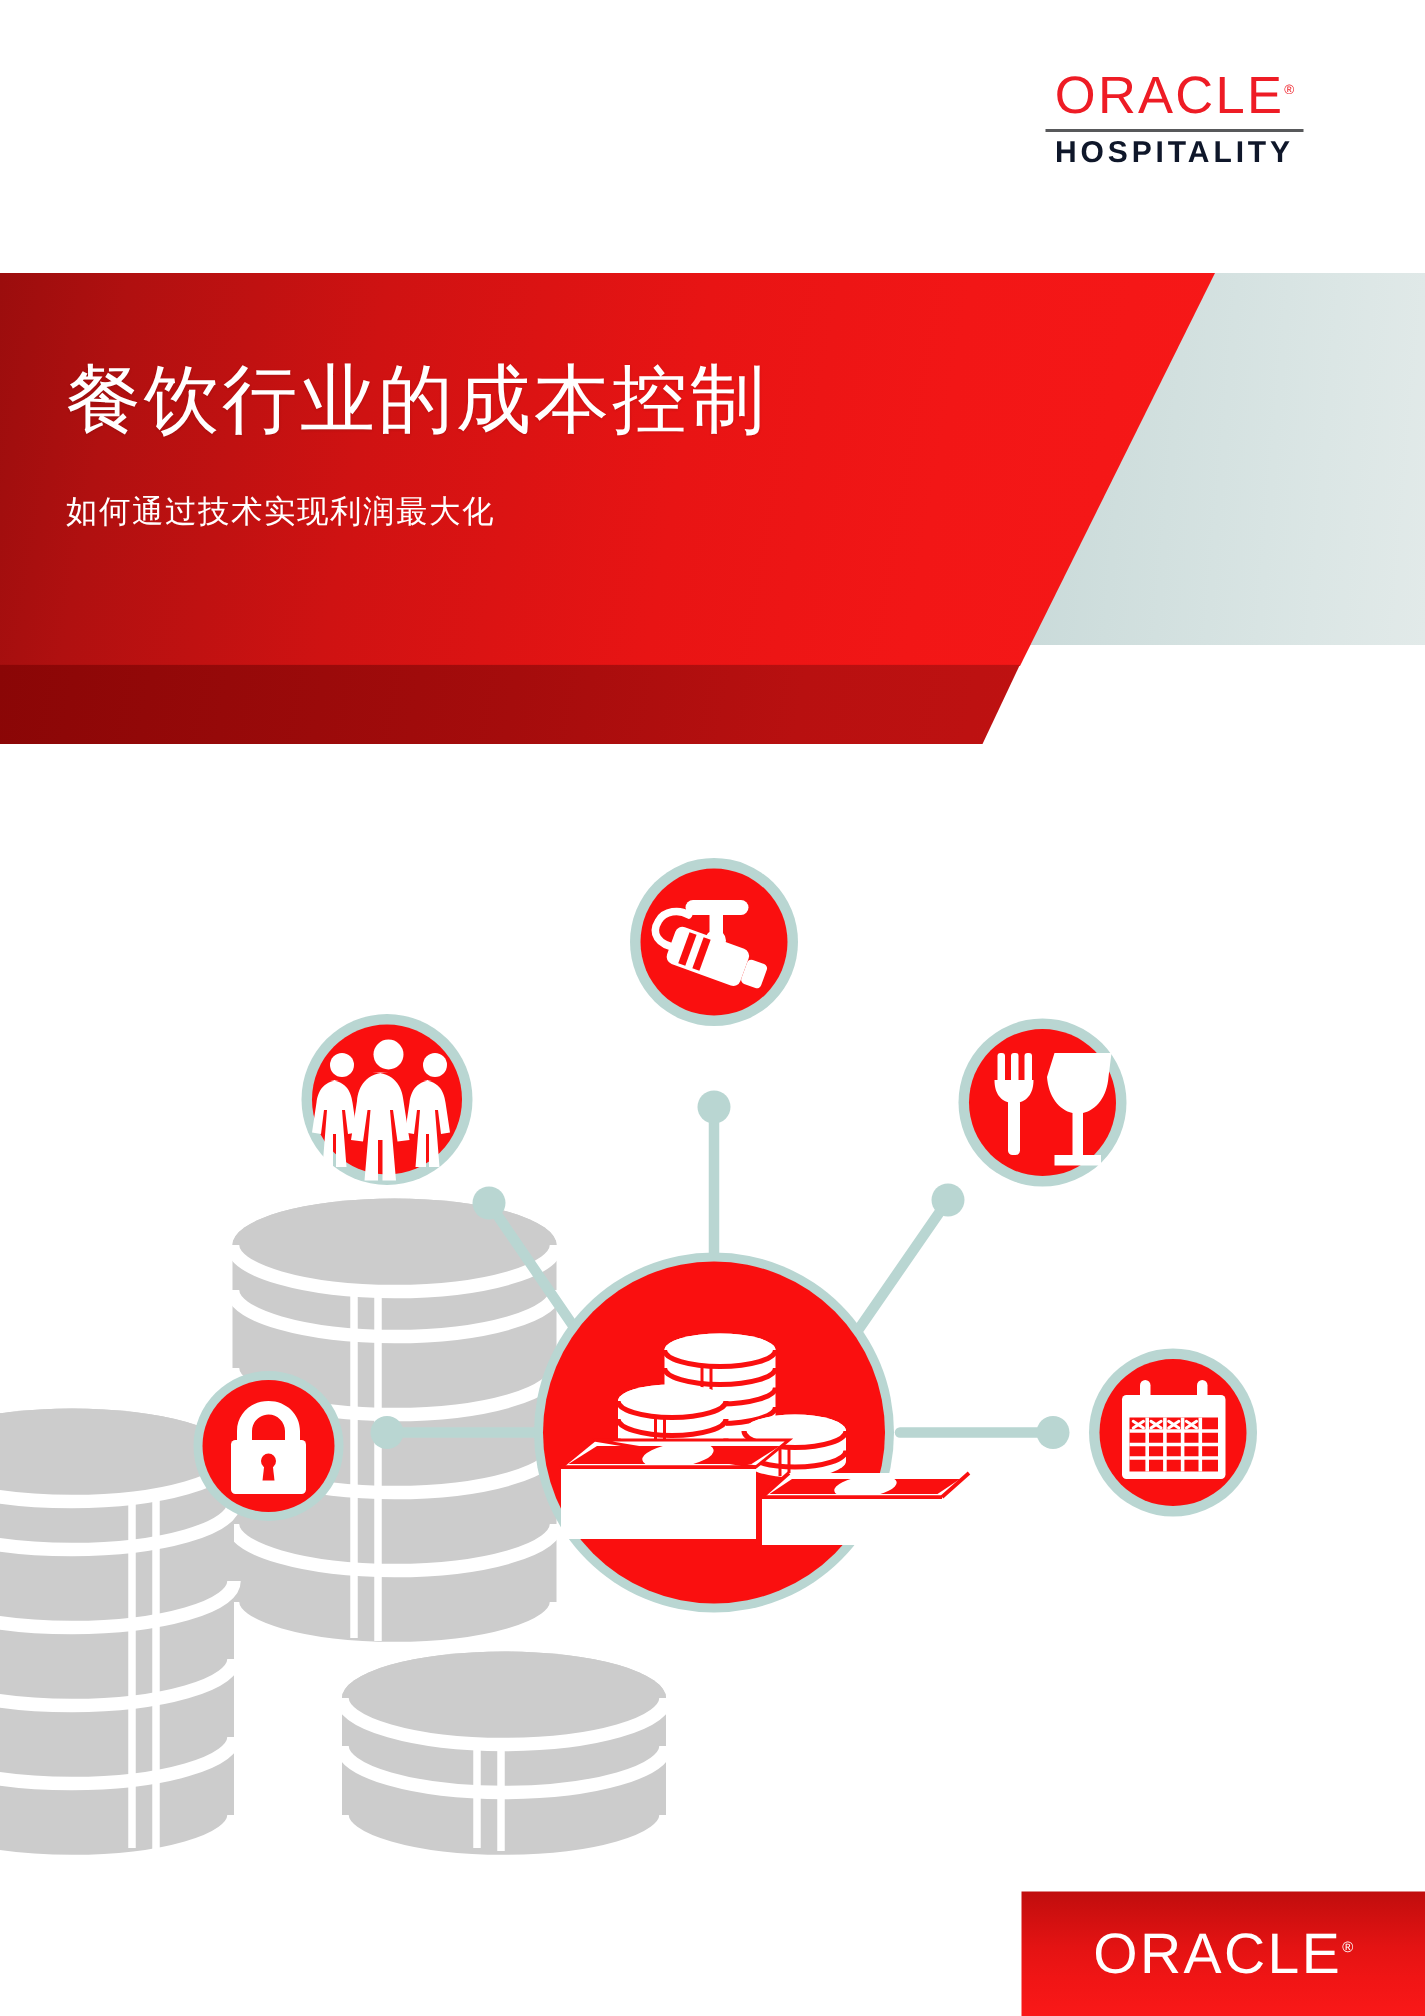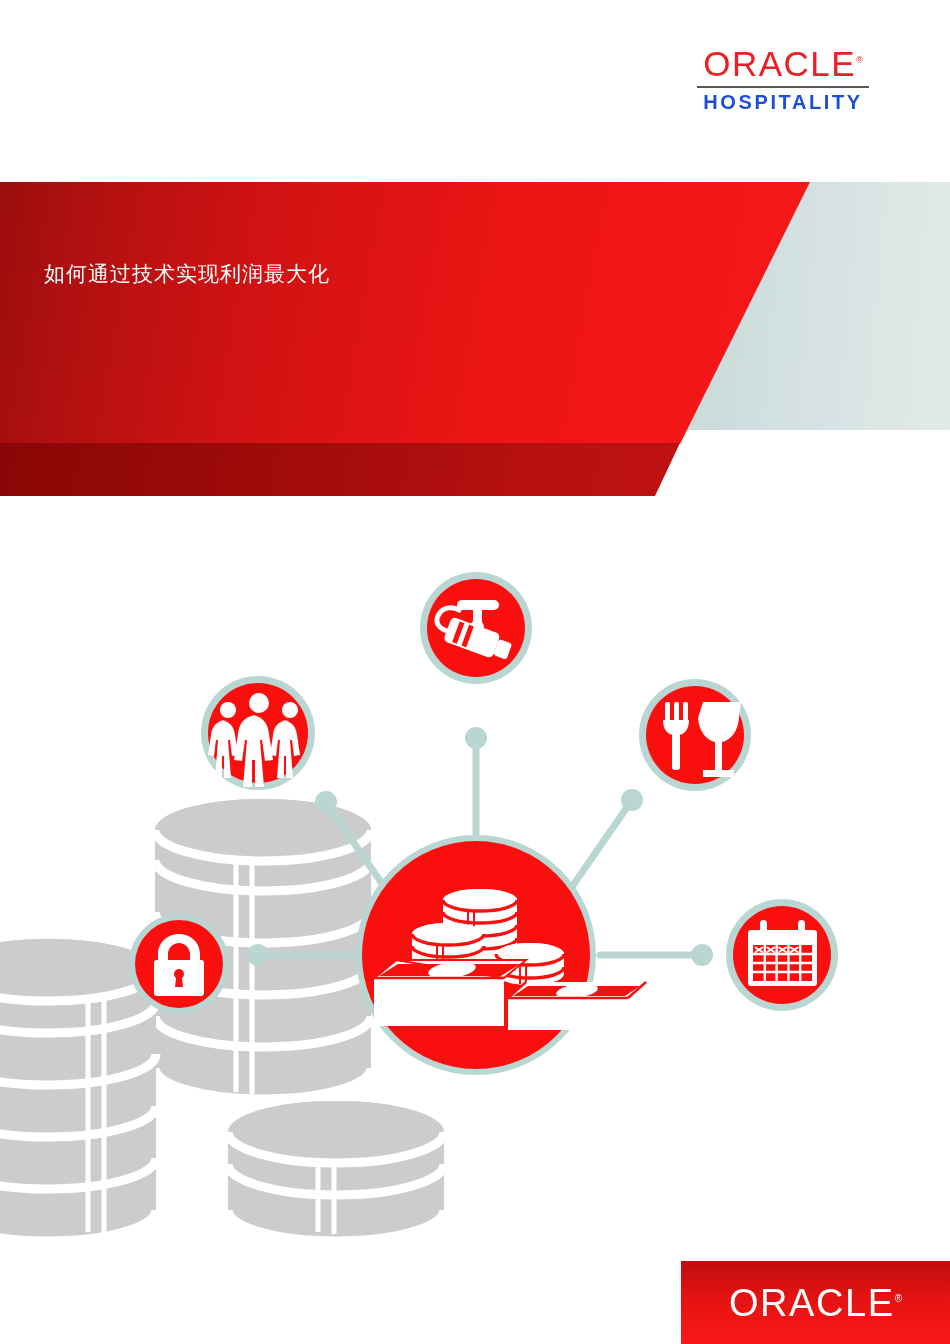--- a/index.html
+++ b/index.html
@@ -41,21 +41,21 @@
   .logo-rule {
     margin:5px 0 4px 0;
     height:2px;
     background:#58595b;
     width:100%;
   }
   .hosp-word {
     font-size:20px;
     font-weight:bold;
     letter-spacing:2.6px;
-    color:#1d4ed8;
+    color:#0f172a;
     line-height:1;
   }
 
   
   .banner {
     position:absolute;
     left:0; top:182px;
     width:950px; height:320px;
   }
   .banner-red {
@@ -87,21 +87,21 @@
   .banner-title {
     color:#ffffff;
     font-size:50px;
     font-weight:400;
     letter-spacing:2px;
     line-height:1.15;
     white-space:nowrap;
     text-shadow:0 1px 2px rgba(0,0,0,0.12);
   }
   .banner-subtitle {
-    margin-top:22px;
+    margin-top:32px;
     color:#ffffff;
     font-size:21px;
     font-weight:400;
     letter-spacing:1px;
     line-height:1.3;
     white-space:nowrap;
   }
 
   
   .illustration {
@@ -141,20 +141,21 @@
     <div class="oracle-word"><span>ORACLE</span><span class="reg">®</span></div>
     <div class="logo-rule"></div>
     <div class="hosp-word">HOSPITALITY</div>
   </div>
 
   <div class="banner">
     <div class="banner-teal"></div>
     <div class="banner-red"></div>
     <div class="banner-red-dark"></div>
     <div class="banner-text">
+      <div class="banner-title">餐饮行业的成本控制</div>
       <div class="banner-subtitle">如何通过技术实现利润最大化</div>
     </div>
   </div>
 
   <div class="illustration">
     <svg viewBox="0 0 950 740" xmlns="http://www.w3.org/2000/svg">
       <defs>
 
         <g id="coin">
           <ellipse cx="0" cy="0" rx="100" ry="28" fill="#cccccc"></ellipse>

